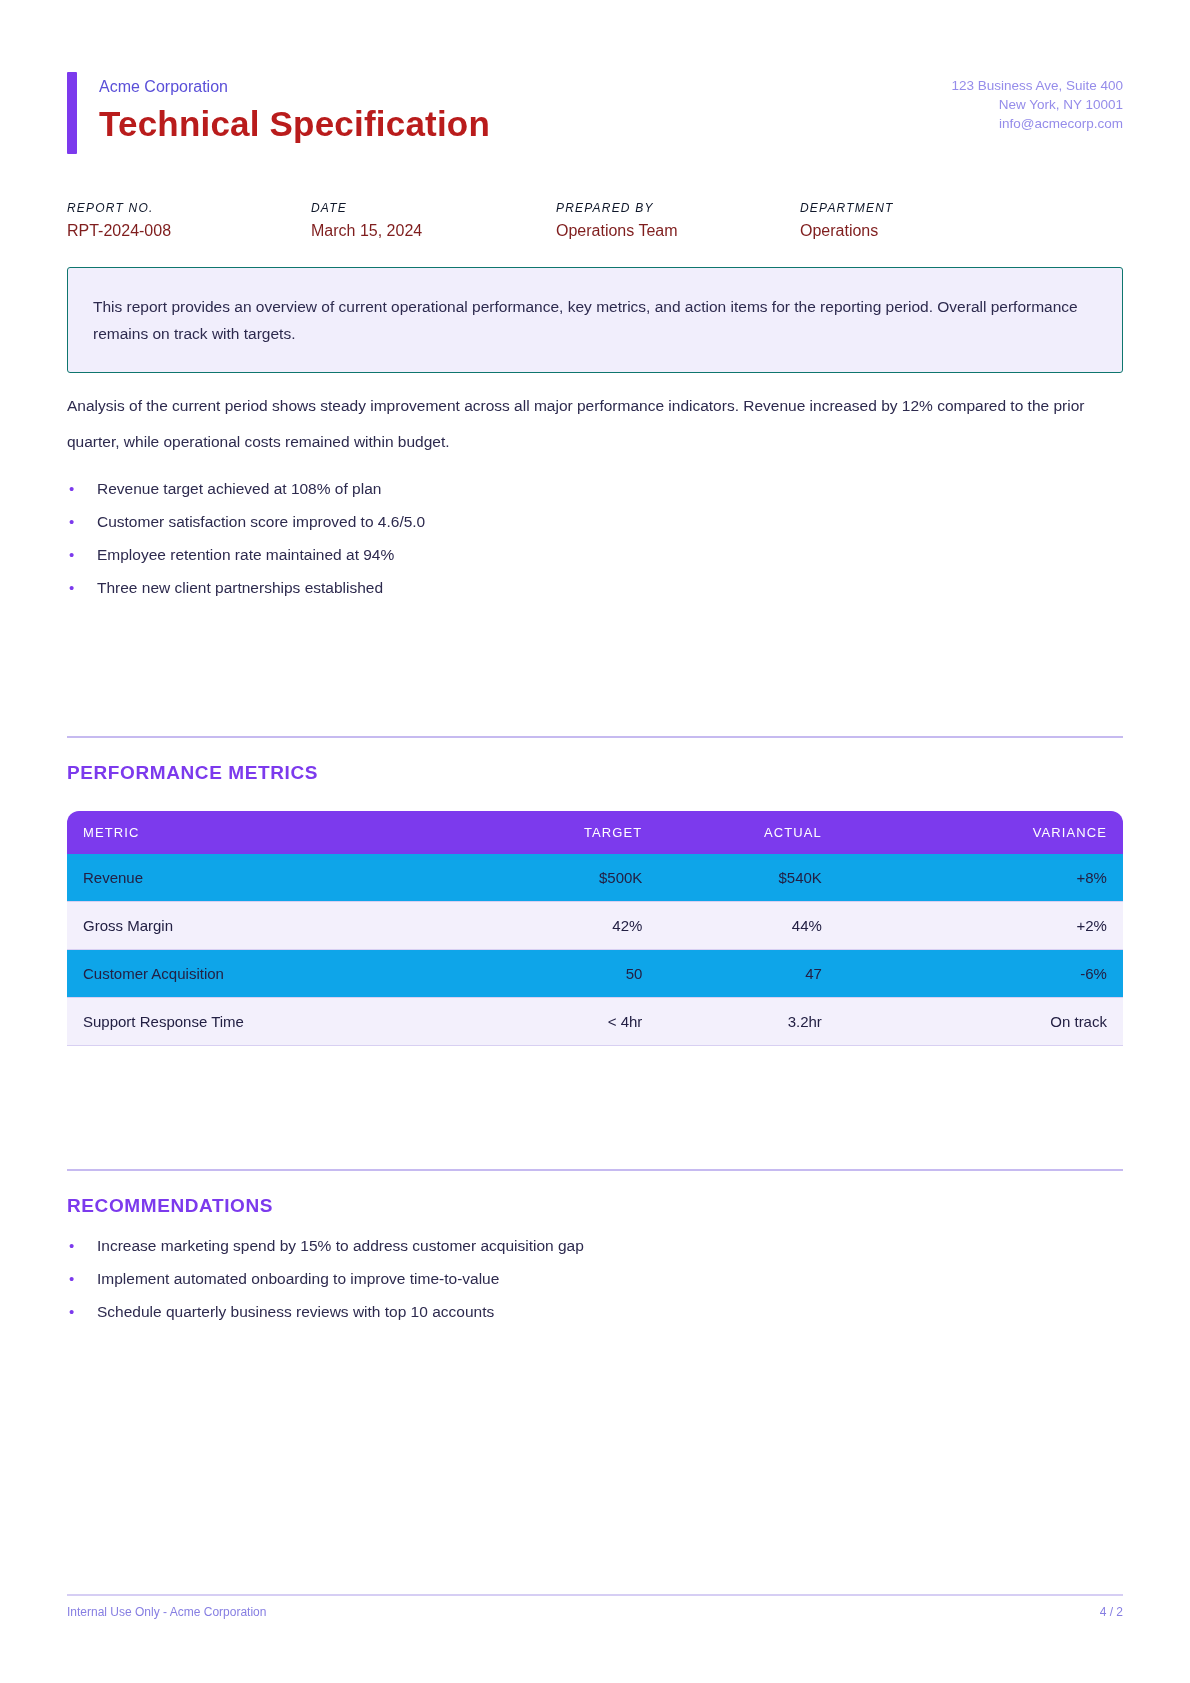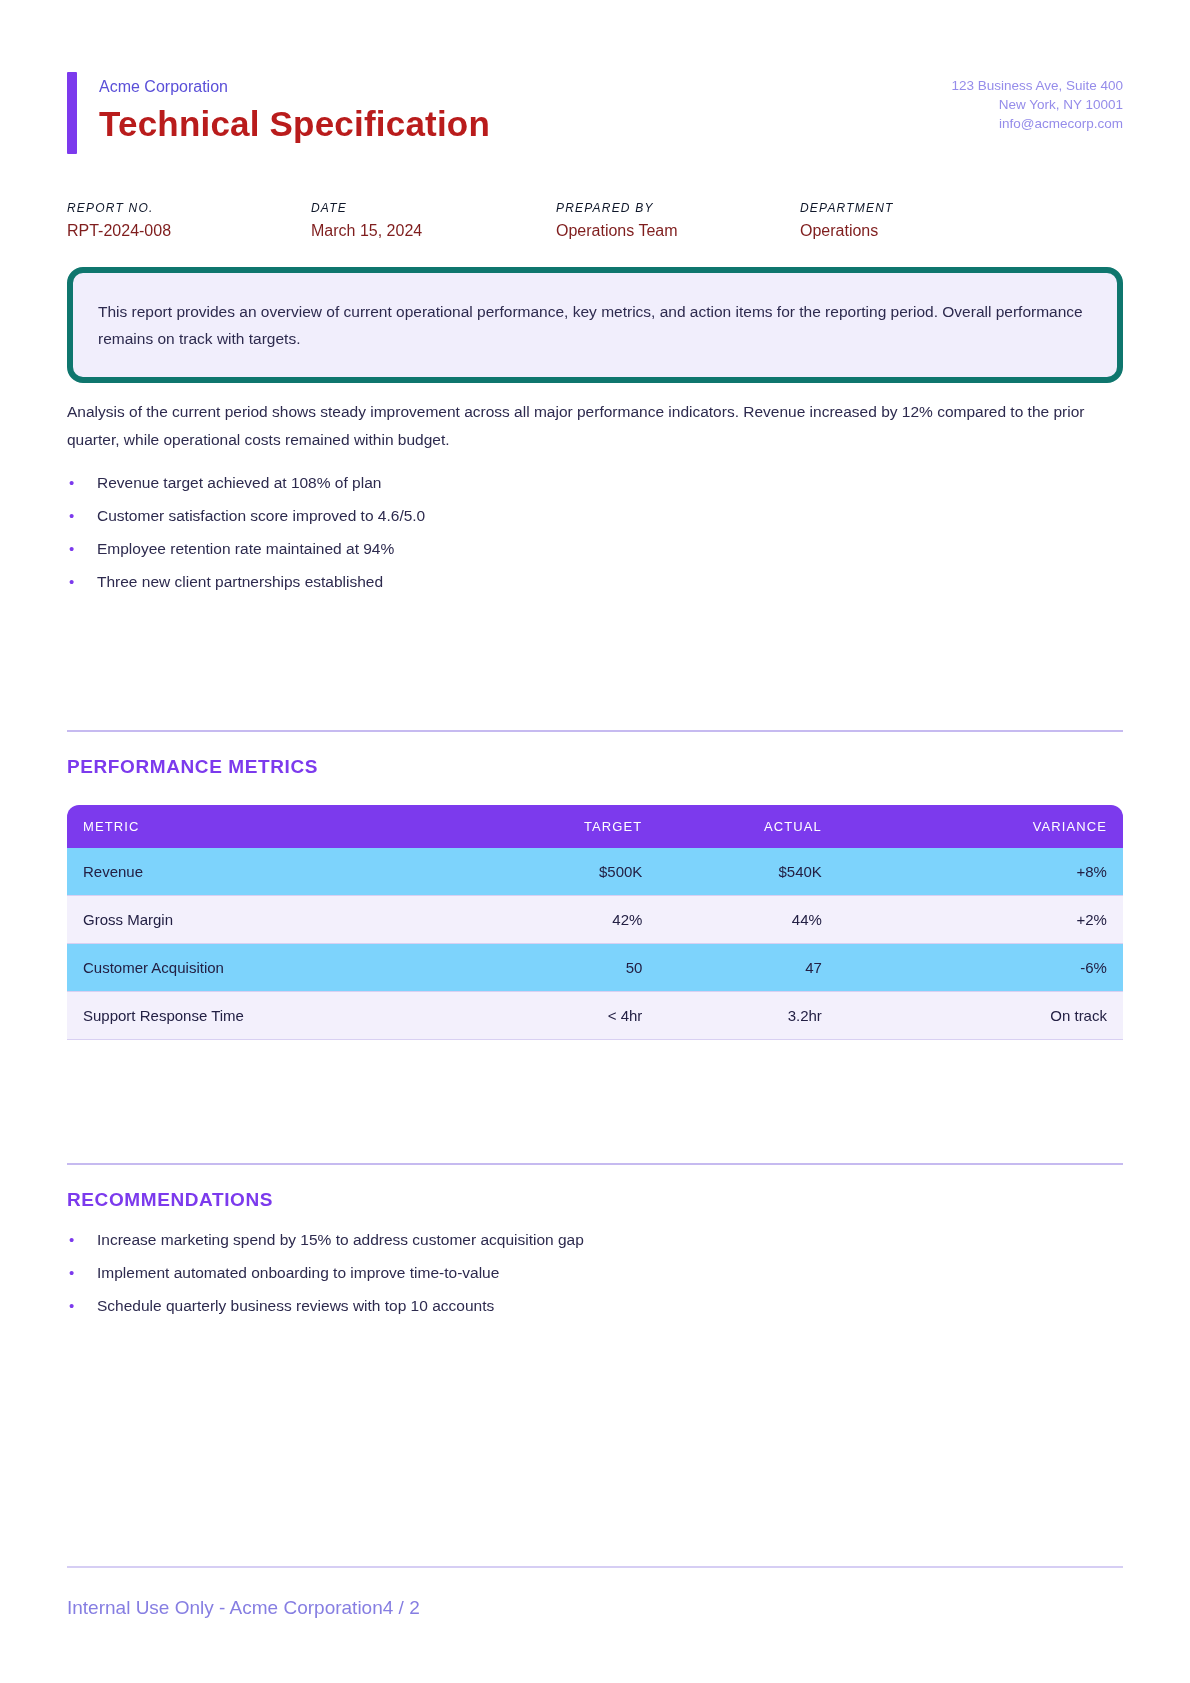--- a/index.html
+++ b/index.html
@@ -65,40 +65,40 @@
   .meta-value {
     font-size: 16px;
     color: #7f1d1d;
     margin-top: 7px;
   }
 
   
   .summary-box {
     margin-top: 27px;
     background: #f1eefc;
-    border: 6px solid #0f766e;
-    border-radius: 16px;
+    border: 1px solid #0f766e;
+    border-radius: 3px;
     padding: 25px;
     font-size: 15.5px;
     line-height: 27px;
     color: #2d2a4e;
   }
 
   
   .section-heading {
     font-size: 19px;
     font-weight: bold;
     letter-spacing: 0.6px;
     color: #7c3aed;
   }
   .kf-heading { margin-top: 42px; }
   .body-par {
     margin-top: 15px;
     font-size: 15.5px;
-    line-height: 28px;
+    line-height: 36px;
     color: #2d2a4e;
   }
   ul.bullets { list-style: none; margin-top: 20px; }
   ul.bullets li {
     display: flex;
     align-items: baseline;
     font-size: 15.5px;
     color: #2d2a4e;
     margin-bottom: 15px;
   }
@@ -141,32 +141,32 @@
     font-size: 13px;
     font-weight: normal;
     letter-spacing: 1.1px;
     text-transform: uppercase;
   }
   .tbody-row {
     height: 48px;
     font-size: 15px;
     color: #232044;
     border-bottom: 1px solid #d8d0f2;
-    background: #7dd3fc;
+    background: #0ea5e9;
   }
   .tbody-row.alt { background: #f3f0fc; }
 
   
   .footer { margin-top: auto; }
   .footer-rule { border: none; border-top: 2px solid #d6cef4; }
   .footer-line {
     display: flex;
-    justify-content: flex-start;
-    padding-top: 29px;
-    font-size: 19px;
+    justify-content: space-between;
+    padding-top: 9px;
+    font-size: 12px;
     color: #867ee2;
   }
 </style>
 </head>
 <body>
 
 <div class="page">
 
   <div class="header">
     <div class="header-left">

